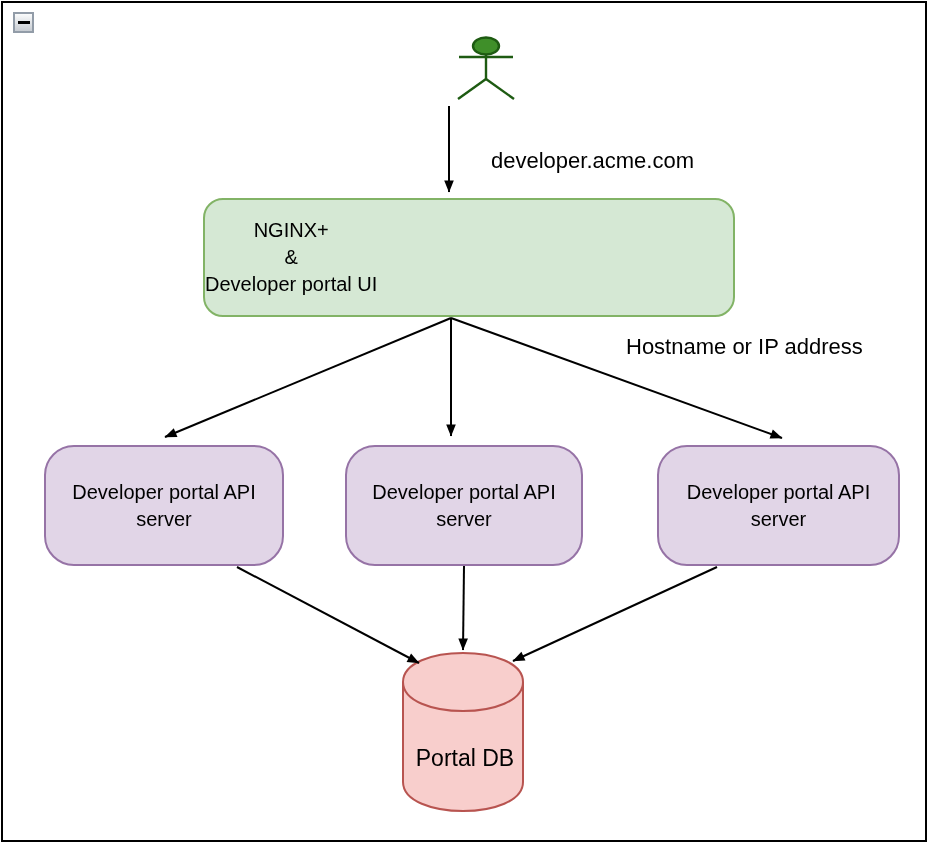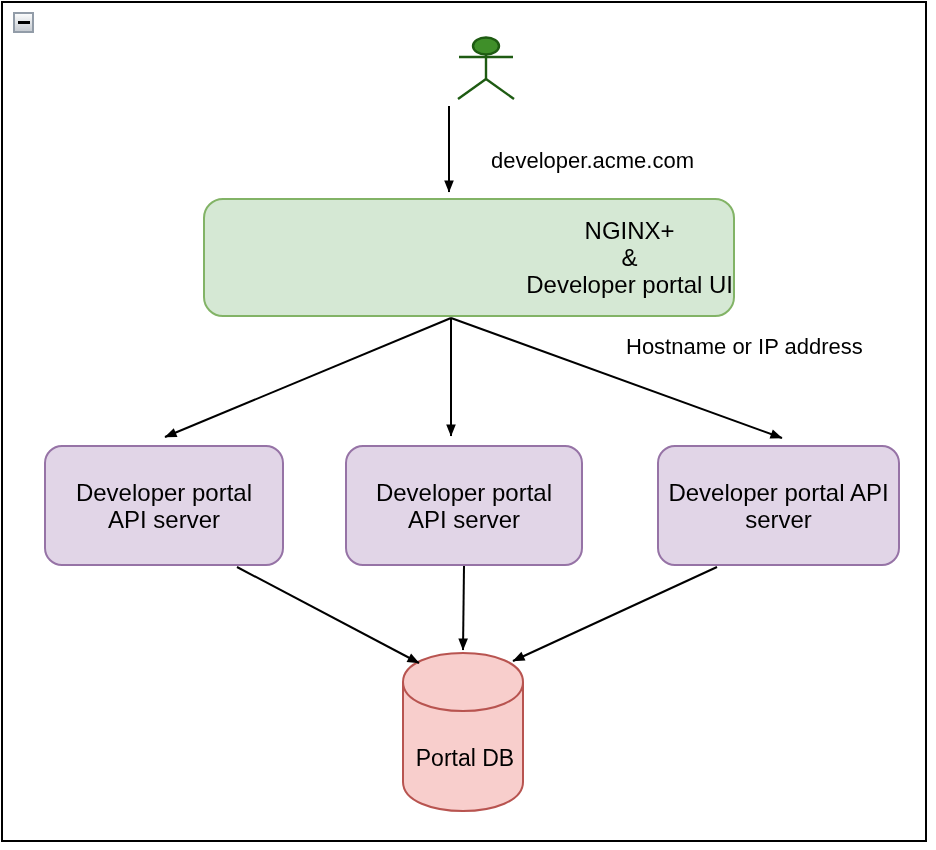--- a/index.html
+++ b/index.html
@@ -49,23 +49,23 @@
     position: absolute;
     left: 0;
     top: 0;
     pointer-events: none;
   }
   svg.layer [data-interactable="true"] { pointer-events: auto; }
   .node {
     position: absolute;
     display: flex;
     align-items: center;
-    justify-content: flex-end;
+    justify-content: flex-start;
     text-align: center;
-    font-size: 24px;
+    font-size: 20px;
     line-height: 27px;
     color: #000000;
     box-sizing: border-box;
     cursor: default;
   }
   .gateway {
     left: 203px;
     top: 198px;
     width: 532px;
     height: 119px;
@@ -73,21 +73,21 @@
     border: 2px solid #82b366;
     border-radius: 20px;
     white-space: pre-line;
   }
   .api {
     top: 445px;
     width: 240px;
     height: 121px;
     background: #e1d5e7;
     border: 2px solid #9673a6;
-    border-radius: 18px;
+    border-radius: 30px;
     padding: 0 8px;
   }
   .api-1 { left: 44px; }
   .api-2 { left: 345px; width: 238px; }
   .api-3 { left: 657px; width: 243px; }
   .edge-label {
     position: absolute;
     font-size: 22px;
     color: #000000;
     white-space: nowrap;

